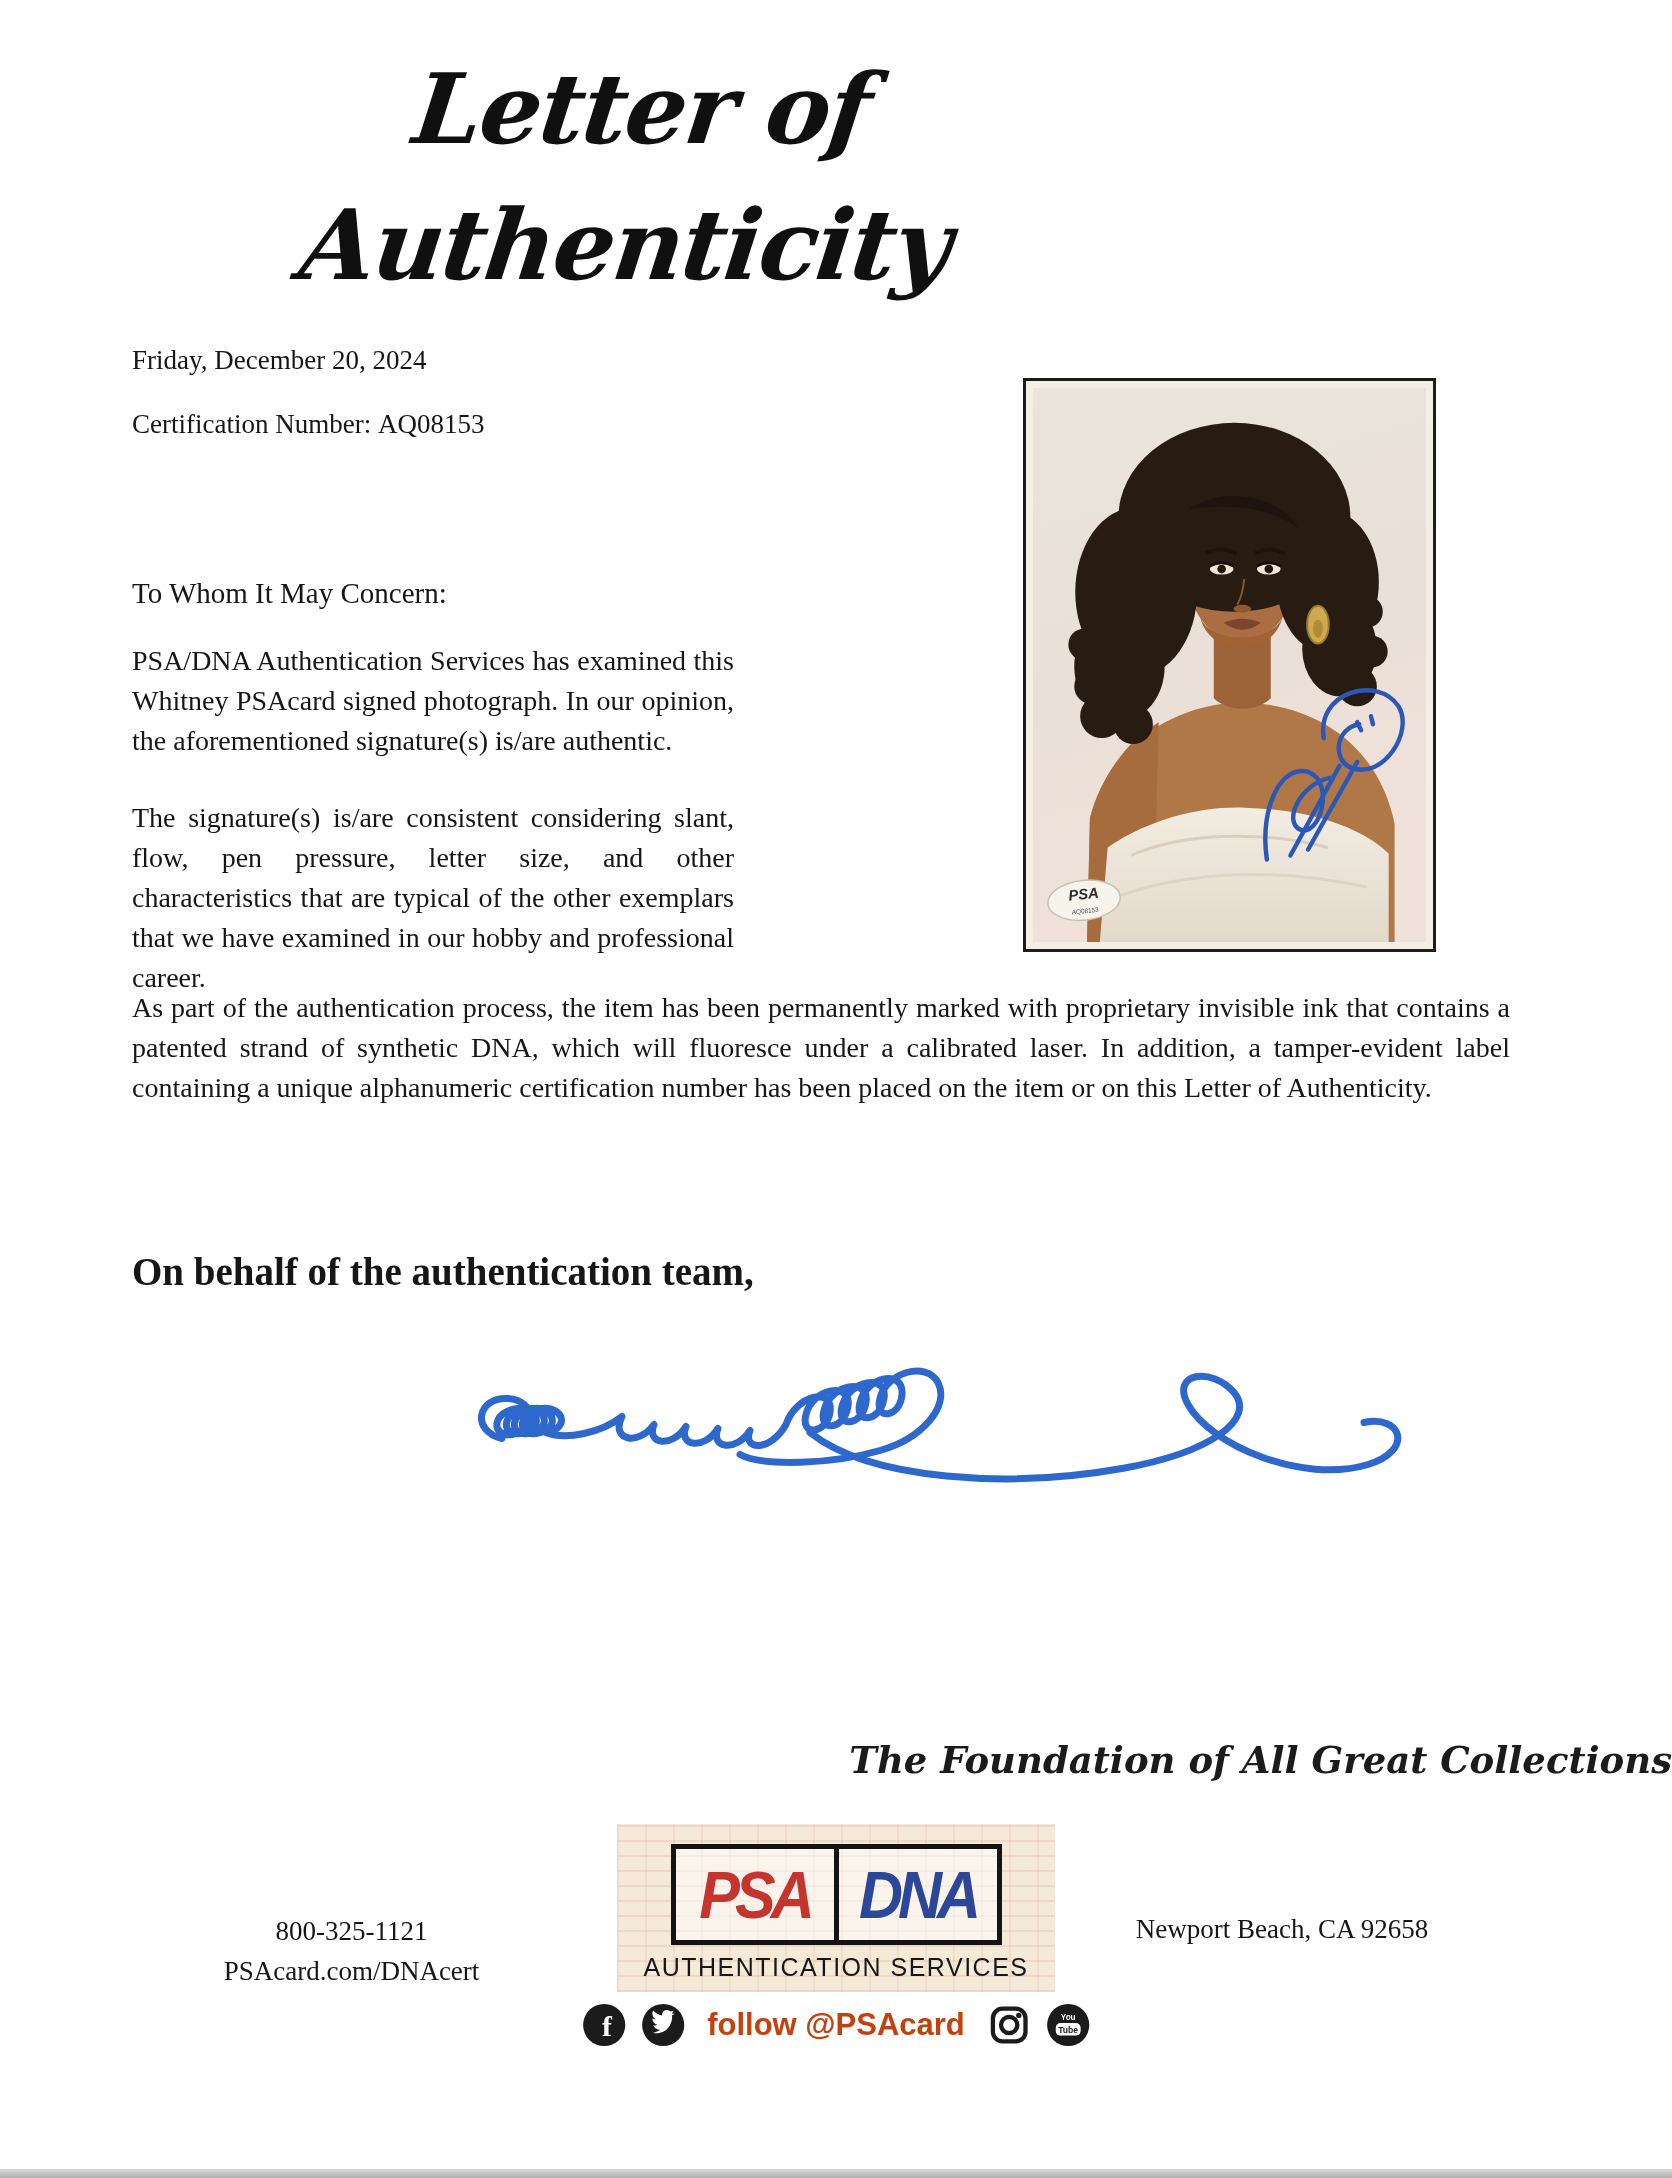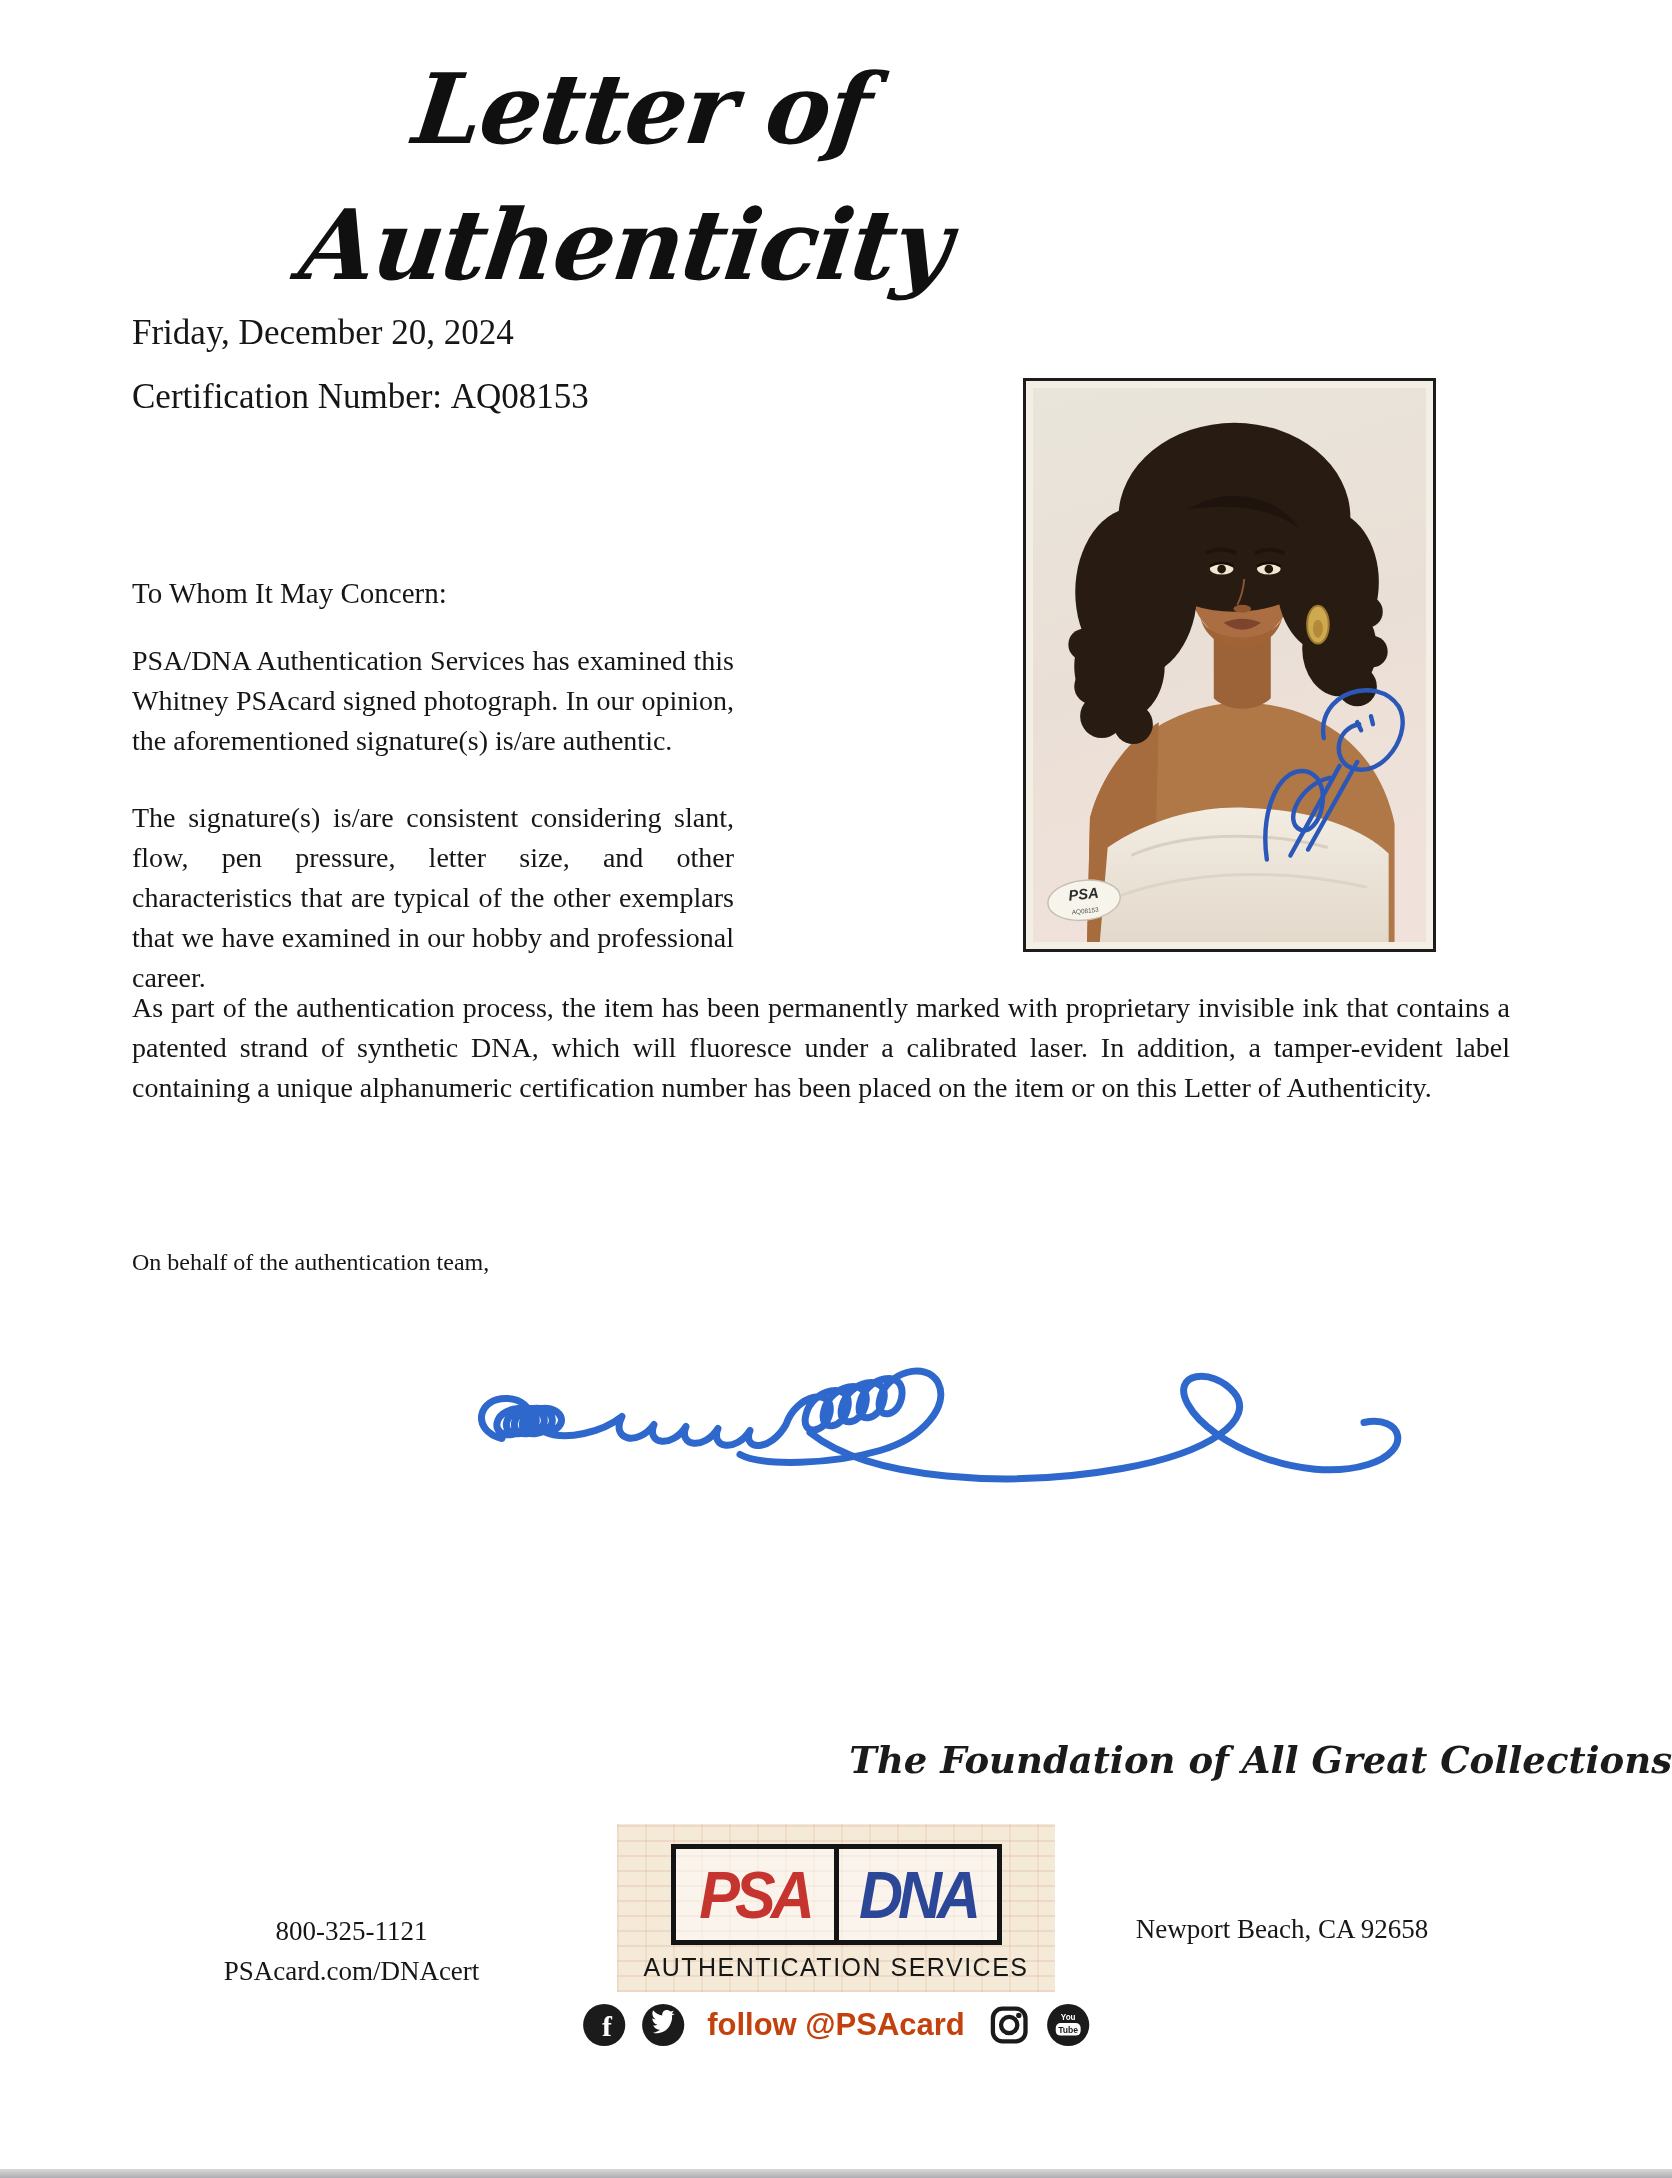--- a/index.html
+++ b/index.html
@@ -18,36 +18,36 @@
   .title{
     position:absolute;left:99px;top:42px;width:1069px;
     text-align:center;
     font-family:"DejaVu Serif", serif;
     font-style:italic;font-weight:bold;
     font-size:97px;line-height:1.4;
     letter-spacing:-2px;
     transform:skewX(-7deg);
     color:#101010;
   }
-  .meta{position:absolute;left:132px;font-size:35px;}
+  .meta{position:absolute;left:132px;font-size:27px;margin-top:32px;}
   .date-line{top:313px;}
   .cert-line{top:377px;}
   .salutation{position:absolute;left:132px;top:577px;font-size:29px;}
   .para{
     position:absolute;left:132px;
     font-size:28px;line-height:40px;
     text-align:justify;
   }
   .para.narrow{width:602px;}
   .para.wide{width:1378px;}
   .p1{top:641px;}
   .p2{top:798px;}
   .p3{top:988px;}
   .p4{top:1184px;text-align:left;}
-  .closing{position:absolute;left:132px;top:1249px;font-size:24px;}
+  .closing{position:absolute;left:132px;top:1249px;font-size:39px;font-weight:bold;}
   .photo{
     position:absolute;left:1023px;top:378px;width:413px;height:574px;
     border:3px solid #1c1c1c;background:#f3efe5;
     padding:7px;box-sizing:border-box;
   }
   .photo svg{display:block;width:100%;height:100%;}
   .auth-signature{
     position:absolute;left:450px;top:1309px;width:1000px;height:233px;
   }
   .tagline{

